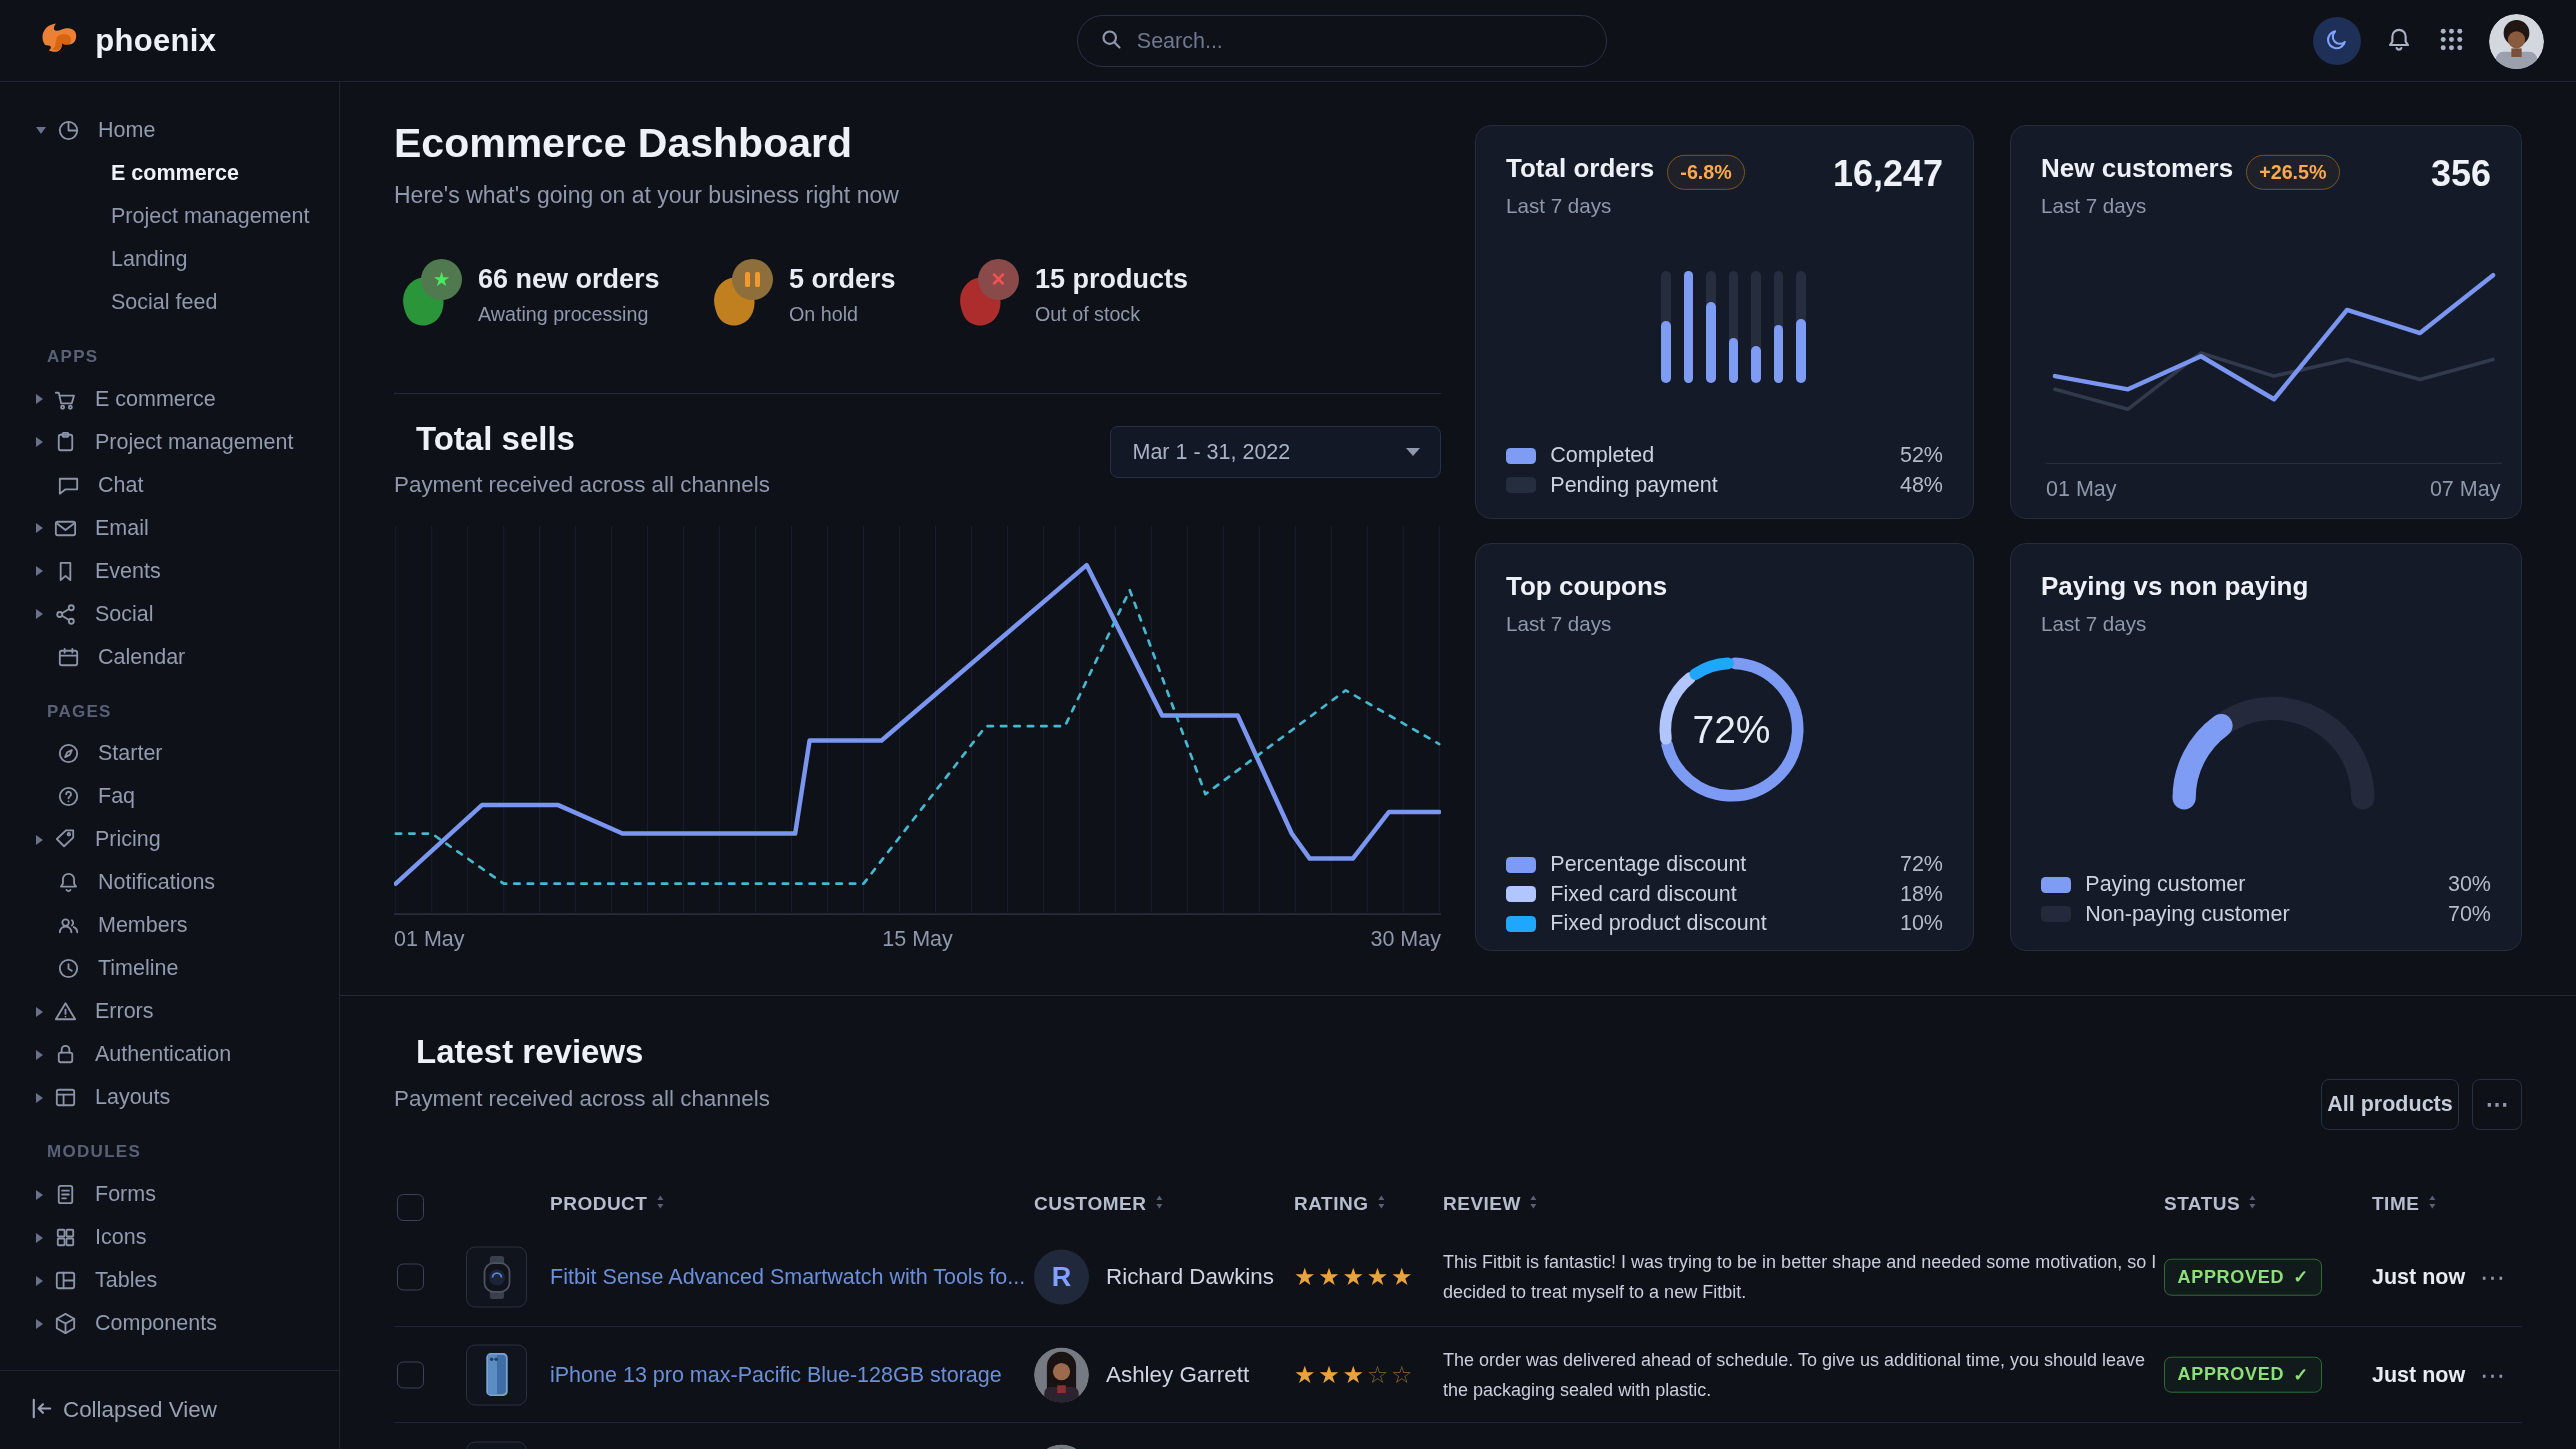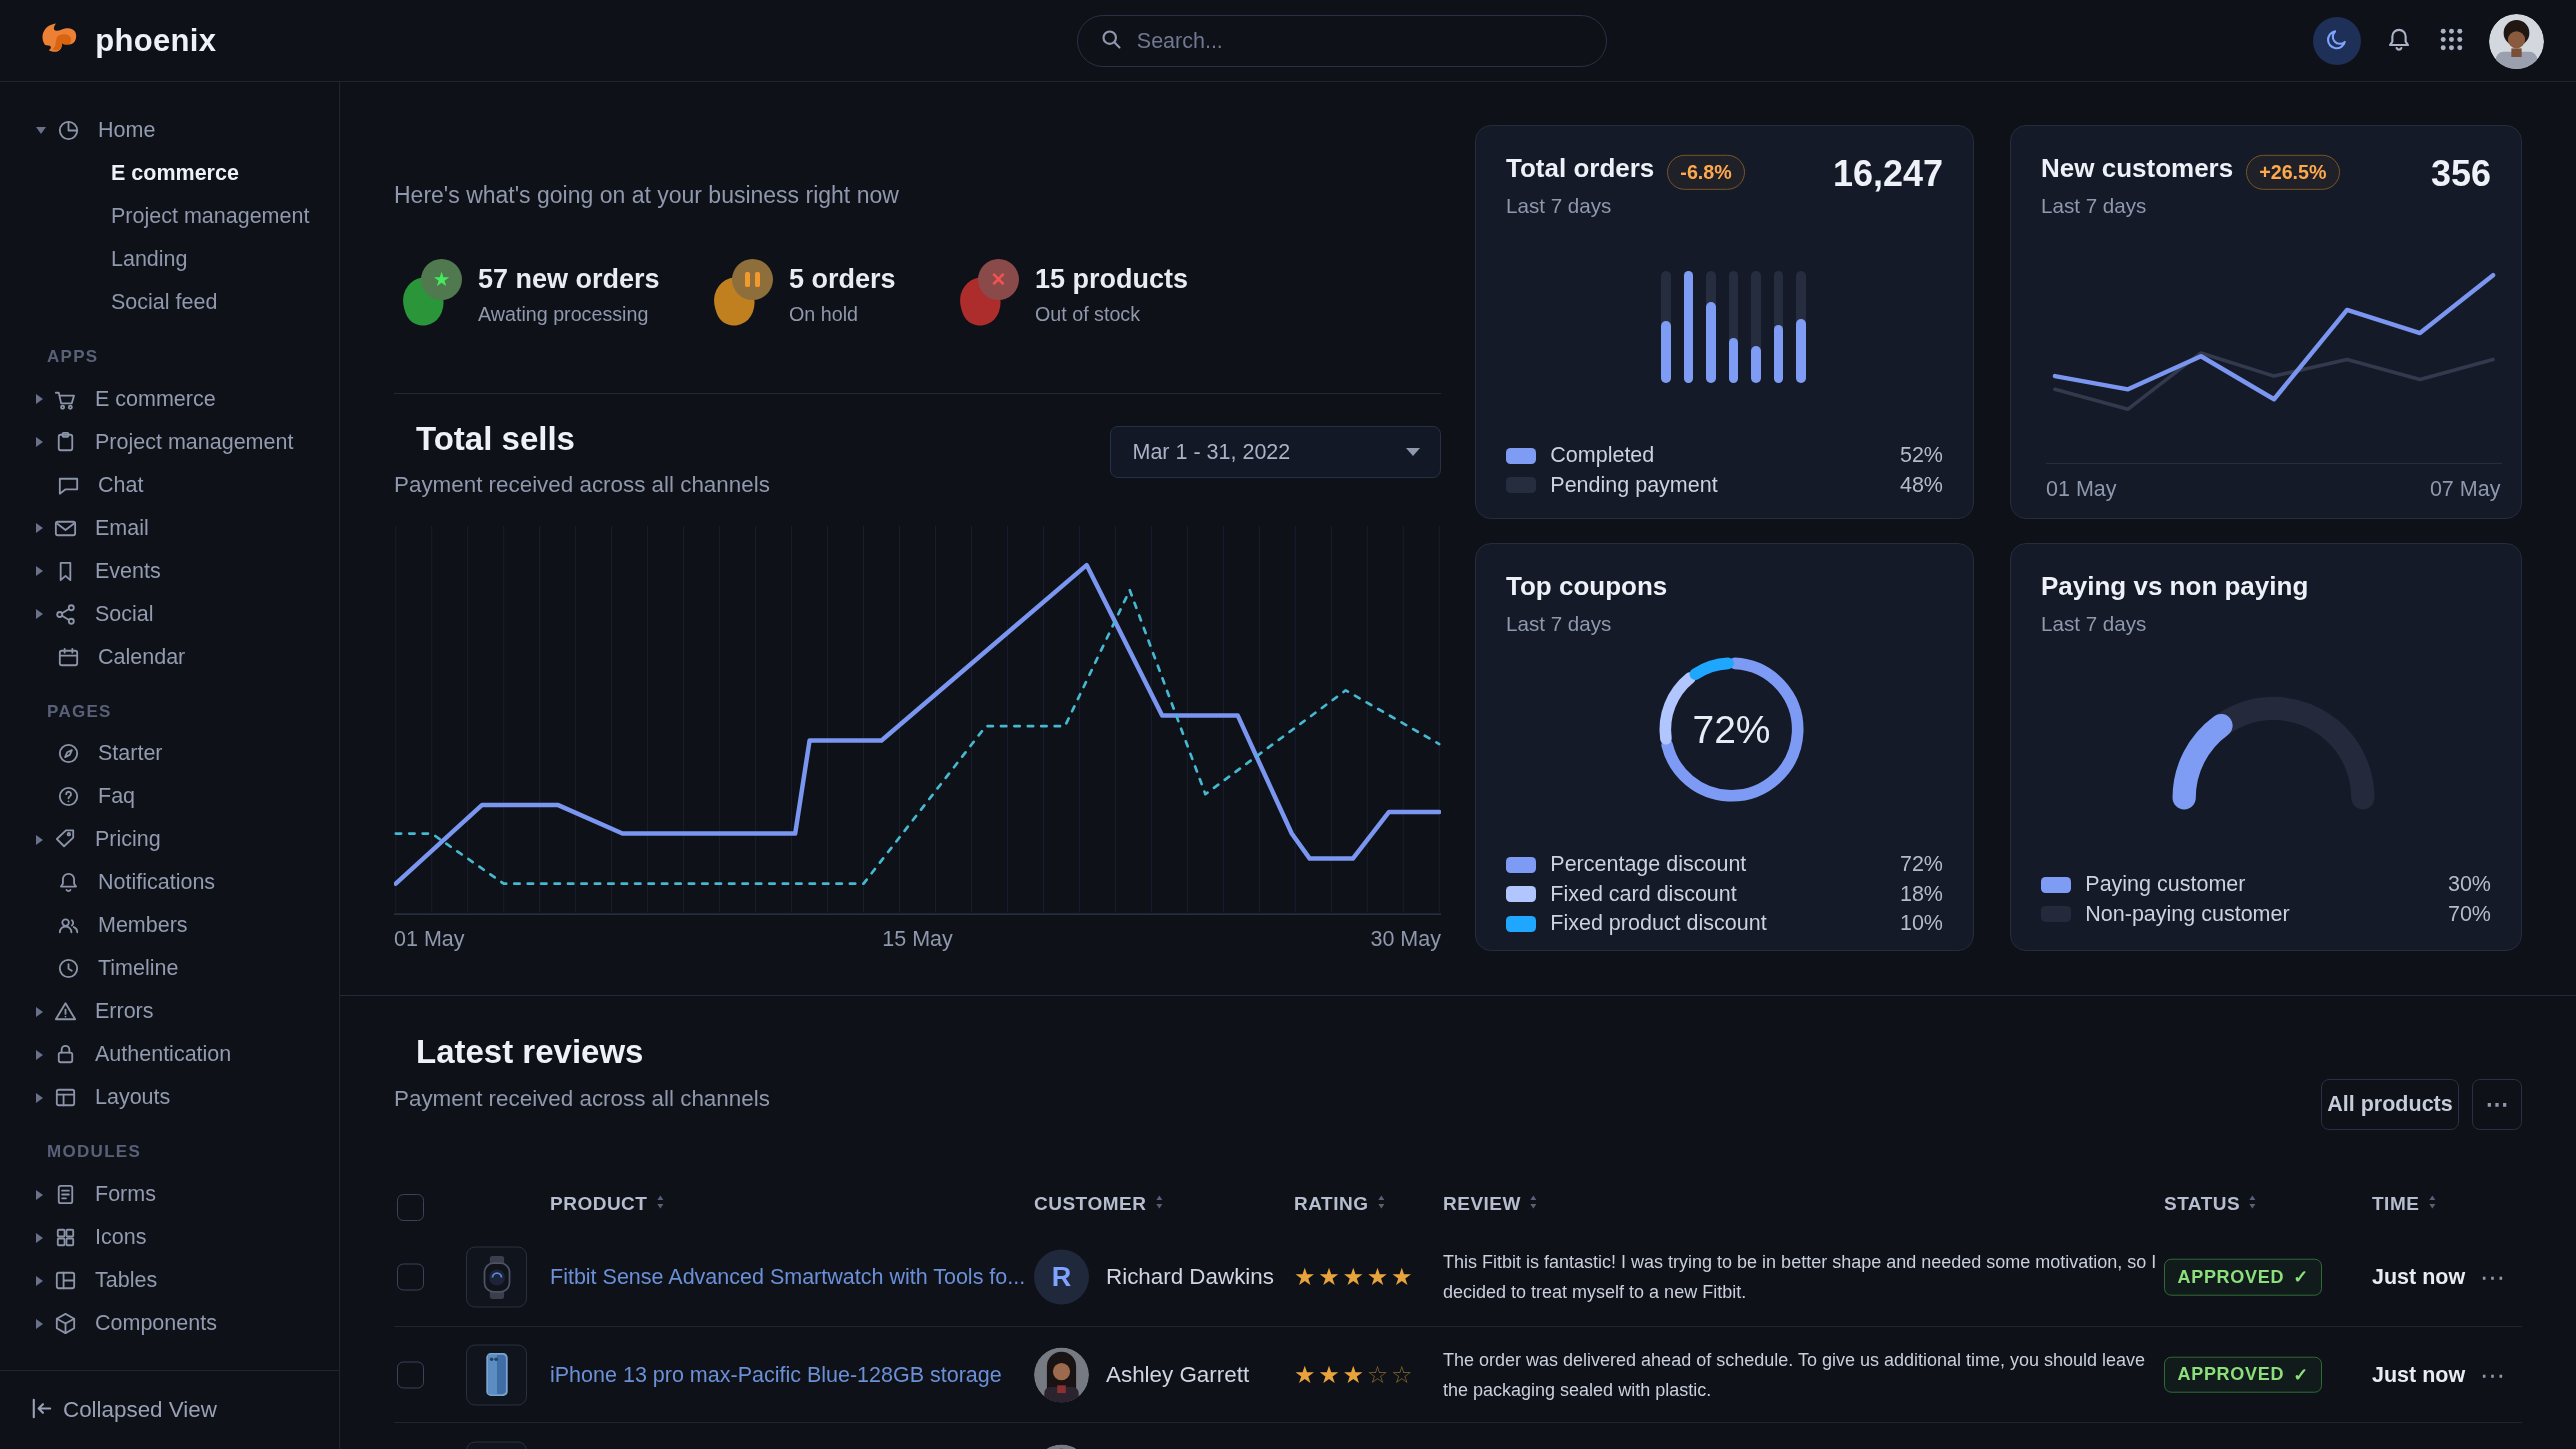--- a/index.html
+++ b/index.html
@@ -372,32 +372,33 @@
     <span>
       <svg width="27" height="27" viewBox="0 0 28 28" fill="none" stroke="#99a1b5" stroke-width="2.2" stroke-linecap="round" stroke-linejoin="round">
         <path d="M6 5 v18 M23 14 H11 M15.5 9.5 L11 14 l4.5 4.5"></path>
       </svg>
     </span>
     <span class="sb-footer-label">Collapsed View</span>
   </div>
 </aside>
 
 <main class="main">
+  <div class="h1">Ecommerce Dashboard</div>
   <div class="h1-sub">Here's what's going on at your business right now</div>
 
   <div id="stats-row">
       <div class="stat" style="left: 63px;">
         <div class="blobwrap">
           <div class="blob" style="background: rgb(42, 150, 57);"></div>
           <div class="bcircle" style="background: rgb(80, 121, 79);">
             <span style="color:#46e95e;font-size:19.7px;">★</span>
           </div>
         </div>
         <div>
-          <div class="stat-title">57 new orders</div>
+          <div class="stat-title">66 new orders</div>
           <div class="stat-sub">Awating processing</div>
         </div>
       </div>
       <div class="stat" style="left: 374px;">
         <div class="blobwrap">
           <div class="blob" style="background: rgb(192, 128, 32);"></div>
           <div class="bcircle" style="background: rgb(142, 111, 59);">
             <span class="pause-glyph">
               <i style="background:#f29a2e"></i>
               <i style="background:#f29a2e"></i>

